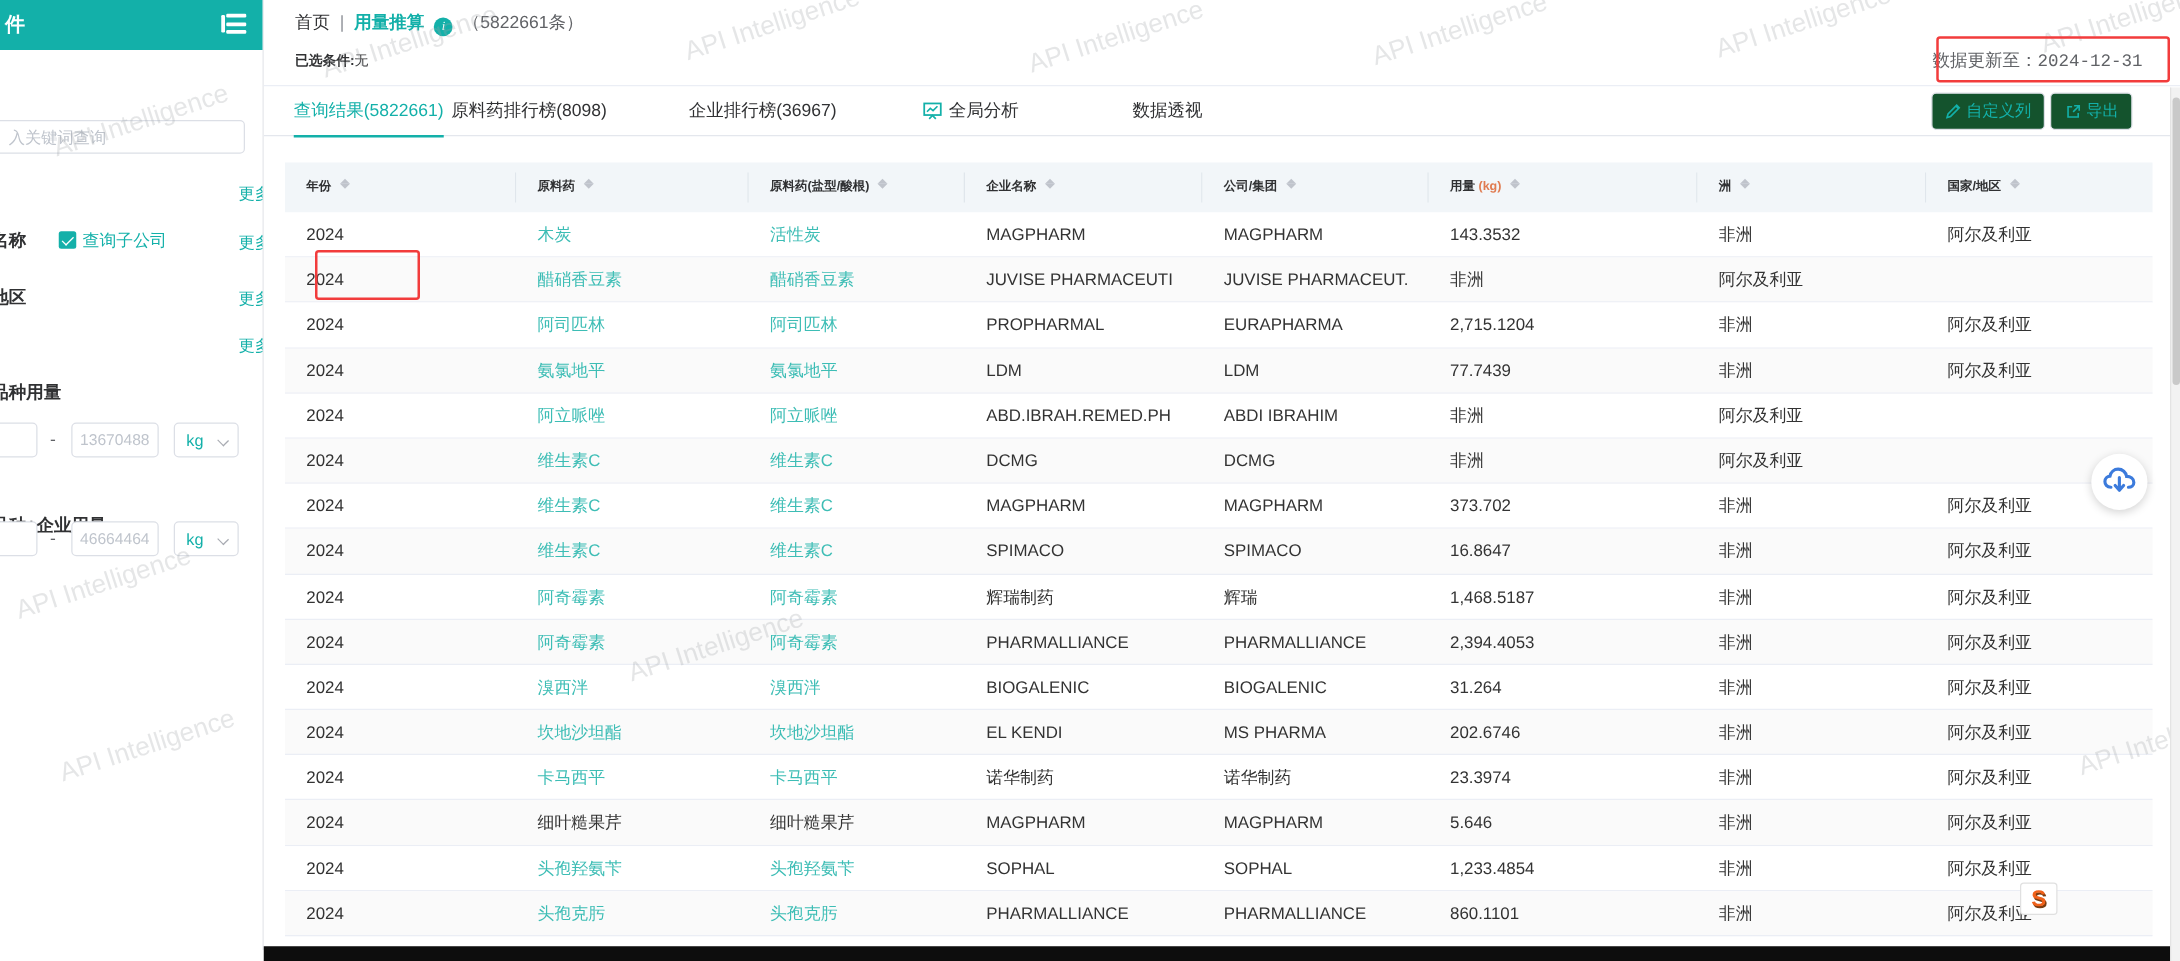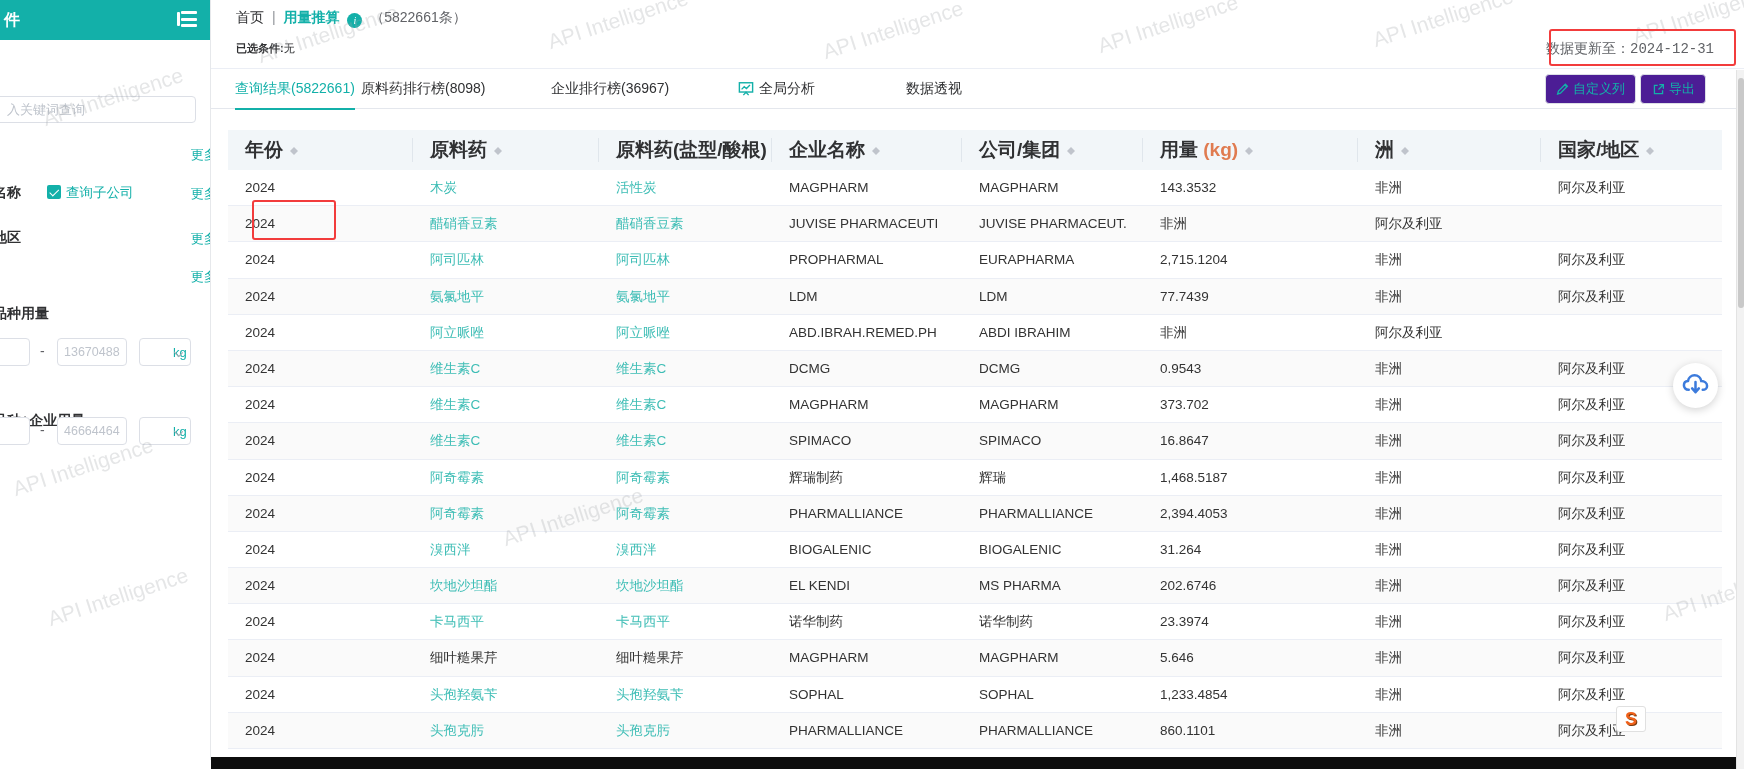--- a/index.html
+++ b/index.html
@@ -38,21 +38,21 @@
 
   .range-row { position:absolute; left:0; width:211px; height:28px; }
   .range-input-cut { position:absolute; left:-34px; top:0; width:64px; height:28px;
     border:1px solid #dcdfe6; border-radius:4px; background:#fff; }
   .range-dash { position:absolute; left:40px; top:5px; color:#606266; font-size:14px; }
   .range-input2 { position:absolute; left:57px; top:0; width:70px; height:28px;
     border:1px solid #dcdfe6; border-radius:4px; font-size:12.5px; color:#333; padding:0 6px; outline:none; }
   .range-input2::placeholder { color:#bfc4cc; }
   .unit-select { position:absolute; left:139px; top:0; width:52px; height:28px;
     border:1px solid #dcdfe6; border-radius:4px; background:#fff; cursor:pointer; }
-  .unit-select .uv { position:absolute; left:9px; top:6px; font-size:13px; color:#13b0a9;margin-left:24px; }
+  .unit-select .uv { position:absolute; left:9px; top:6px; font-size:13px; color:#13b0a9; }
   .unit-select .chev { position:absolute; right:8px; top:10px; width:7px; height:7px;
     border-right:1.5px solid #a8abb2; border-bottom:1.5px solid #a8abb2; transform:rotate(45deg) scaleY(0.9); }
 
   
   #main { position:absolute; left:211px; top:0; width:1533px; height:769px; }
   #breadcrumb { position:absolute; left:25px; top:9px; font-size:14px; color:#303133; }
   #breadcrumb .crumb-cur { color:#13b0a9; font-weight:bold; }
   .info-icon { display:inline-block; width:15px; height:15px; background:#13b0a9; color:#fff;
     border-radius:50%; font-size:10px; text-align:center; line-height:15px; font-style:italic;
     font-family:"Liberation Serif",serif; vertical-align:-2px; margin:0 4px; }
@@ -63,28 +63,28 @@
   #header-divider { position:absolute; left:0; right:0; top:68px; height:1px; background:#ebeef5; }
 
   
   #tabs-row { position:absolute; left:0; right:0; top:69px; height:40px; border-bottom:1px solid #e4e7ed; }
   .tab { position:absolute; top:0; height:40px; line-height:38px; font-size:14px; color:#303133;
     cursor:pointer; white-space:nowrap; }
   .tab.active { color:#13b0a9; }
   .tab.active:after { content:""; position:absolute; left:0; right:0; bottom:-1px; height:2px; background:#13b0a9; }
   .tab .tab-icon { display:inline-block; vertical-align:-3px; margin-right:5px; }
   .tool-btn { position:absolute; top:5px; height:30px; border:1px solid #dcdfe6; border-radius:4px;
-    background:#4c1d95; color:#13b0a9; font-size:13px; line-height:28px; padding:0 10px; cursor:pointer; white-space:nowrap; }
+    background:#14532d; color:#13b0a9; font-size:13px; line-height:28px; padding:0 10px; cursor:pointer; white-space:nowrap; }
   .tool-btn svg { vertical-align:-2.5px; margin-right:4px; }
 
   
   #table { position:absolute; left:17px; top:130px; width:1494px; }
   .tr { display:grid; grid-template-columns:185px 186px 173px 190px 181px 215px 183px 181px; }
   .thead { background:#f2f6f9; height:40px; }
-  .th { position:relative; font-size:19px; font-weight:bold; color:#303133; line-height:40px;
+  .th { position:relative; font-size:10px; font-weight:bold; color:#303133; line-height:40px;
     padding-left:17px; white-space:nowrap; overflow:hidden; }
   .th:not(:last-child):after { content:""; position:absolute; right:0; top:8px; bottom:8px; width:1px; background:#e0e6ec; }
   .unit-orange { color:#e07b50; font-weight:bold; }
   .sorter { display:inline-block; width:10px; height:16px; position:relative; margin-left:6px; vertical-align:-3px; cursor:pointer; }
   .sorter:before { content:""; position:absolute; left:1px; top:0; border:4px solid transparent; border-bottom-color:#c0c4cc; }
   .sorter:after  { content:""; position:absolute; left:1px; bottom:0; border:4px solid transparent; border-top-color:#c0c4cc; }
   .row { height:36.2px; border-bottom:1px solid #ebeef5; background:#fff; }
   .row.alt { background:#fafafa; }
   .td { font-size:13.5px; color:#333; line-height:35px; padding-left:17px; white-space:nowrap; overflow:hidden; }
   .td.link { color:#3dbdb5; cursor:pointer; }
@@ -284,21 +284,20 @@
             <div class="td">ABDI IBRAHIM</div>
             <div class="td">非洲</div>
             <div class="td">阿尔及利亚</div>
           </div>
           <div class="tr row alt">
             <div class="td">2024</div>
             <div class="td link">维生素C</div>
             <div class="td link">维生素C</div>
             <div class="td">DCMG</div>
             <div class="td">DCMG</div>
-            <div class="td">0.9543</div>
             <div class="td">非洲</div>
             <div class="td">阿尔及利亚</div>
           </div>
           <div class="tr row">
             <div class="td">2024</div>
             <div class="td link">维生素C</div>
             <div class="td link">维生素C</div>
             <div class="td">MAGPHARM</div>
             <div class="td">MAGPHARM</div>
             <div class="td">373.702</div>

